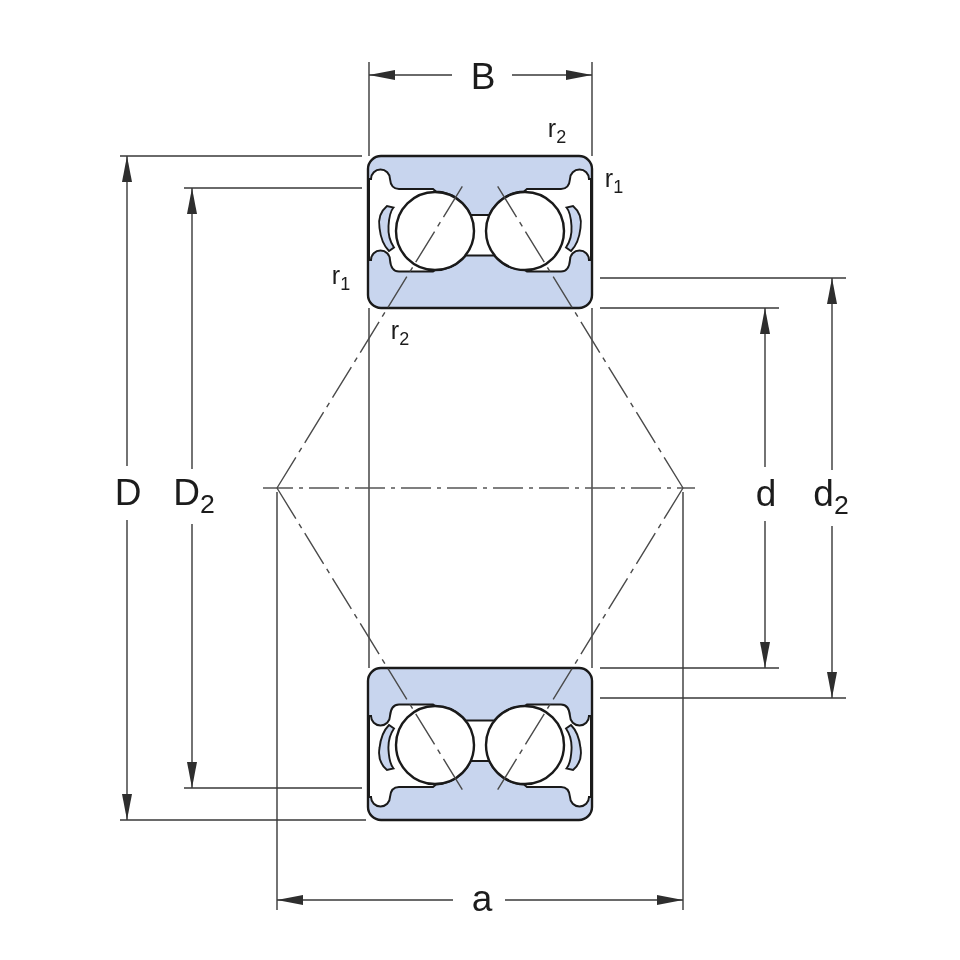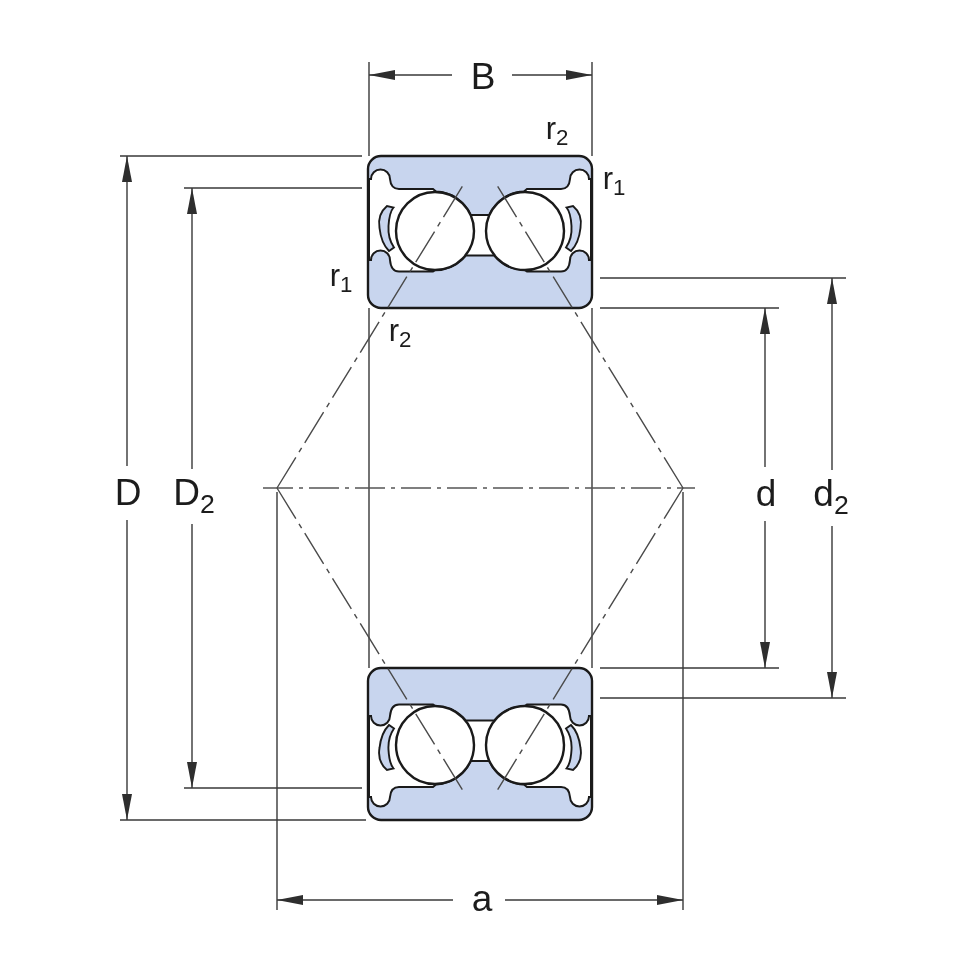--- a/index.html
+++ b/index.html
@@ -2,21 +2,21 @@
 <html><head>
 <meta charset="utf-8">
 <style>
   html,body{margin:0;padding:0;background:#ffffff;}
   #stage{position:relative;width:960px;height:960px;background:#ffffff;overflow:hidden;
          font-family:"Liberation Sans",sans-serif;}
   #drawing{position:absolute;left:0;top:0;}
   .lbl{position:absolute;transform:translate(-50%,-50%);color:#1c1c1c;
        font-size:34px;line-height:1;white-space:nowrap;user-select:none;}
   .lbl.big{font-size:37px;}
-  .lbl.r{font-size:31px;}
+  .lbl.r{font-size:25px;}
   .lbl sub{font-size:0.72em;vertical-align:-0.28em;line-height:1;}
 </style>
 </head>
 <body>
 
 <div id="stage">
 
   <svg id="drawing" width="960" height="960" viewBox="0 0 960 960">
 
     <defs>

